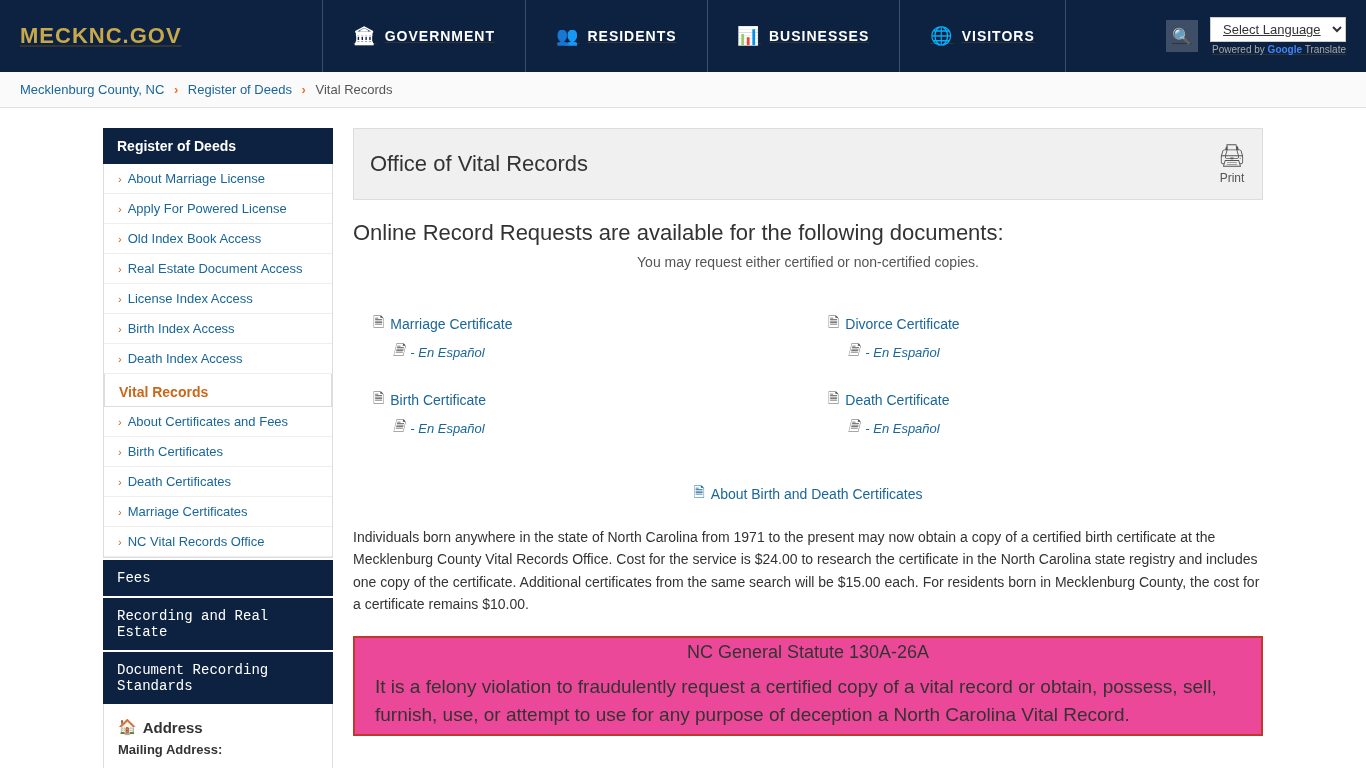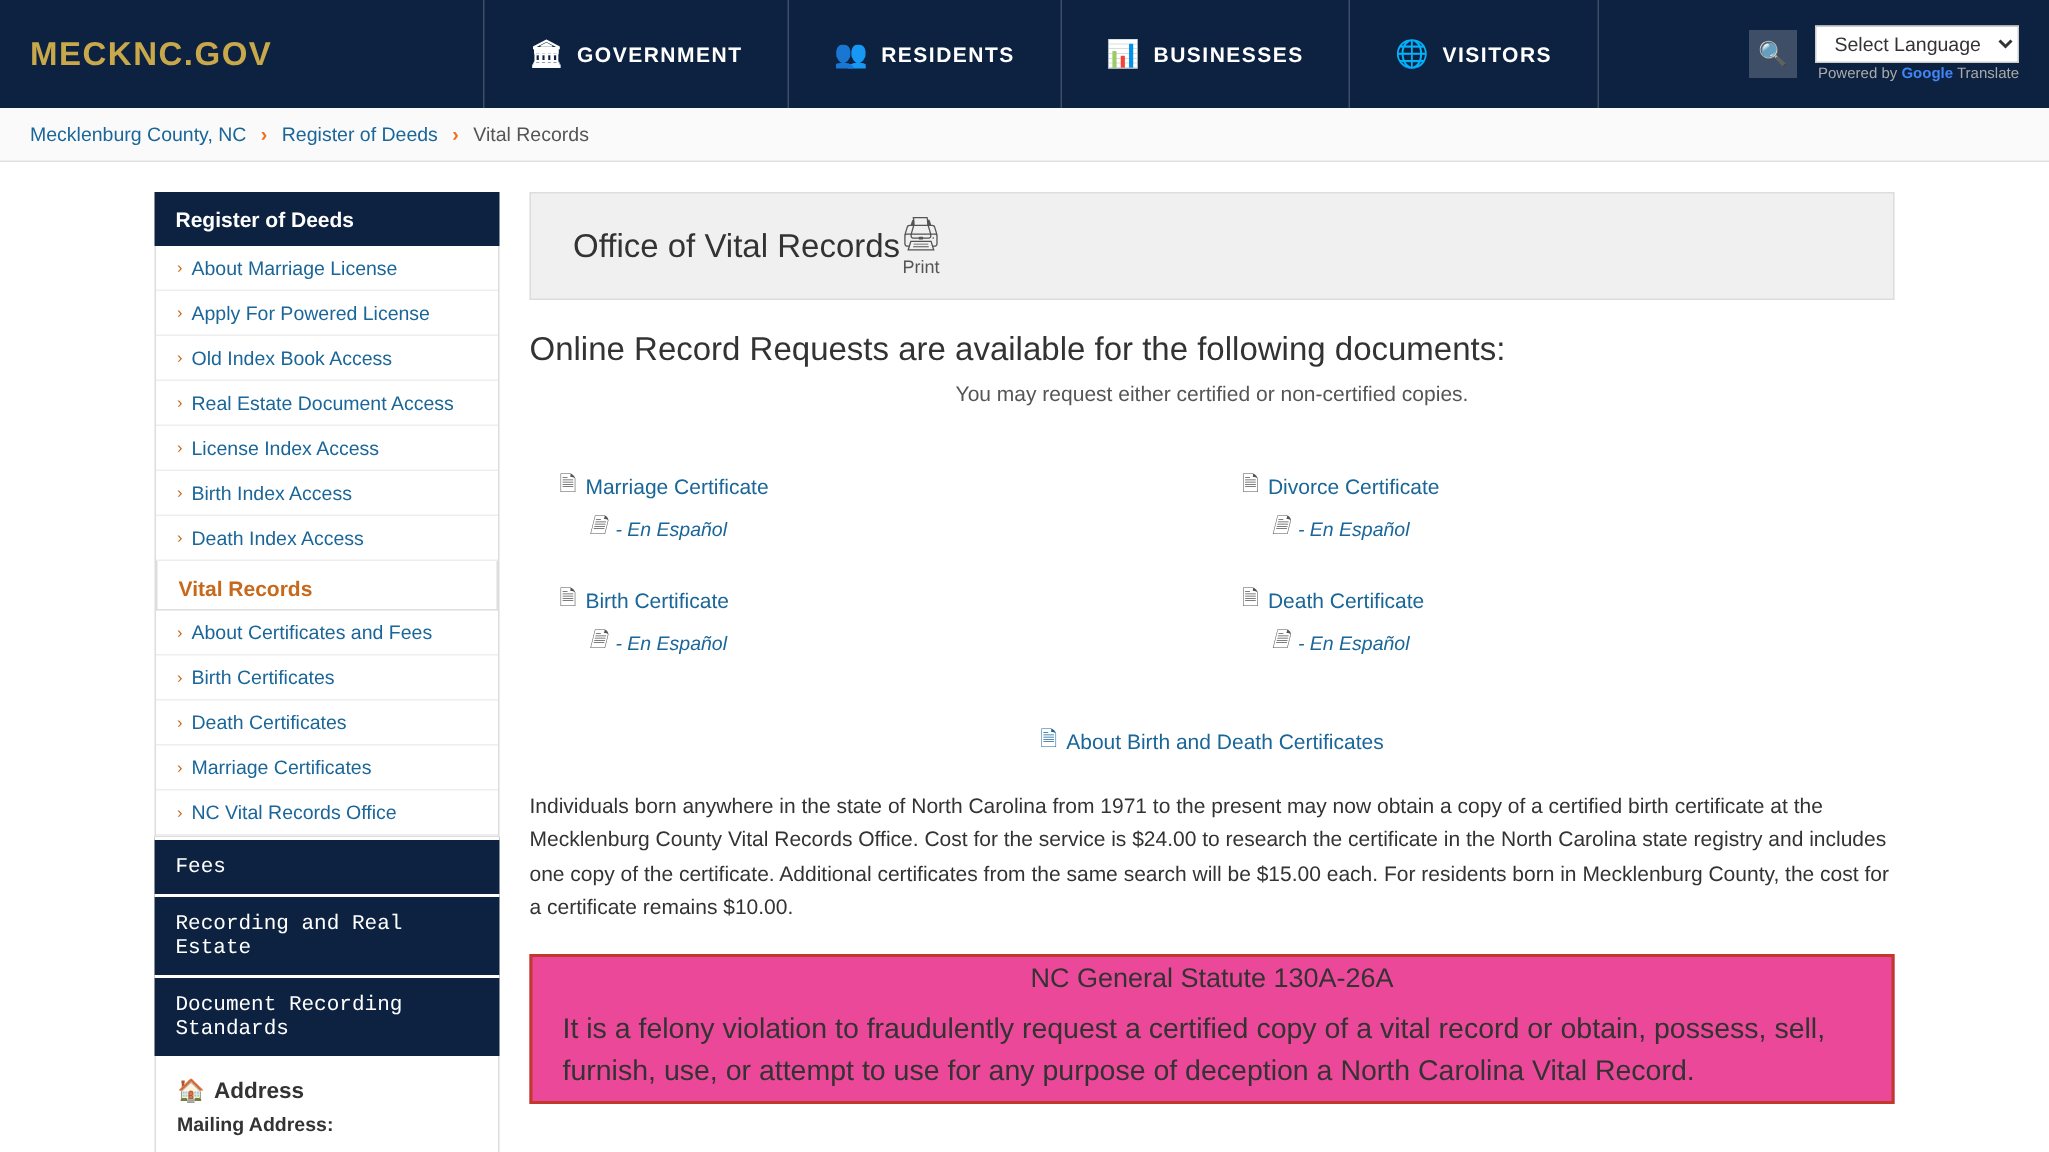--- a/index.html
+++ b/index.html
@@ -5,20 +5,21 @@
     * { box-sizing: border-box; margin: 0; padding: 0; }
     body { font-family: Arial, sans-serif; font-size: 14px; color: #333; background: #fff; }
 
     
     #header {
       background: #0d2240;
       display: flex;
       align-items: center;
       padding: 0 20px;
       height: 72px;
+      text-decoration: underline;
     }
     #logo {
       color: #fff;
       font-size: 22px;
       font-weight: bold;
       letter-spacing: 1px;
       margin-right: 40px;
       white-space: nowrap;
     }
     #logo span { color: #c8a84b; }
@@ -171,23 +172,24 @@
       margin-bottom: 6px;
     }
     .address-sub { font-weight: bold; font-size: 13px; }
 
     
     #content {
       flex: 1;
     }
     #content-header {
       background: #f0f0f0;
-      padding: 14px 28px;
-      display: flex;
-      align-items: center;
+      padding: 14px 16px;
+      display: flex;
+      align-items: center;
+      justify-content: space-between;
       border: 1px solid #ddd;
       margin-bottom: 20px;
     }
     #content-title {
       font-size: 22px;
       font-weight: normal;
       color: #333;
     }
     #print-btn {
       display: flex;

